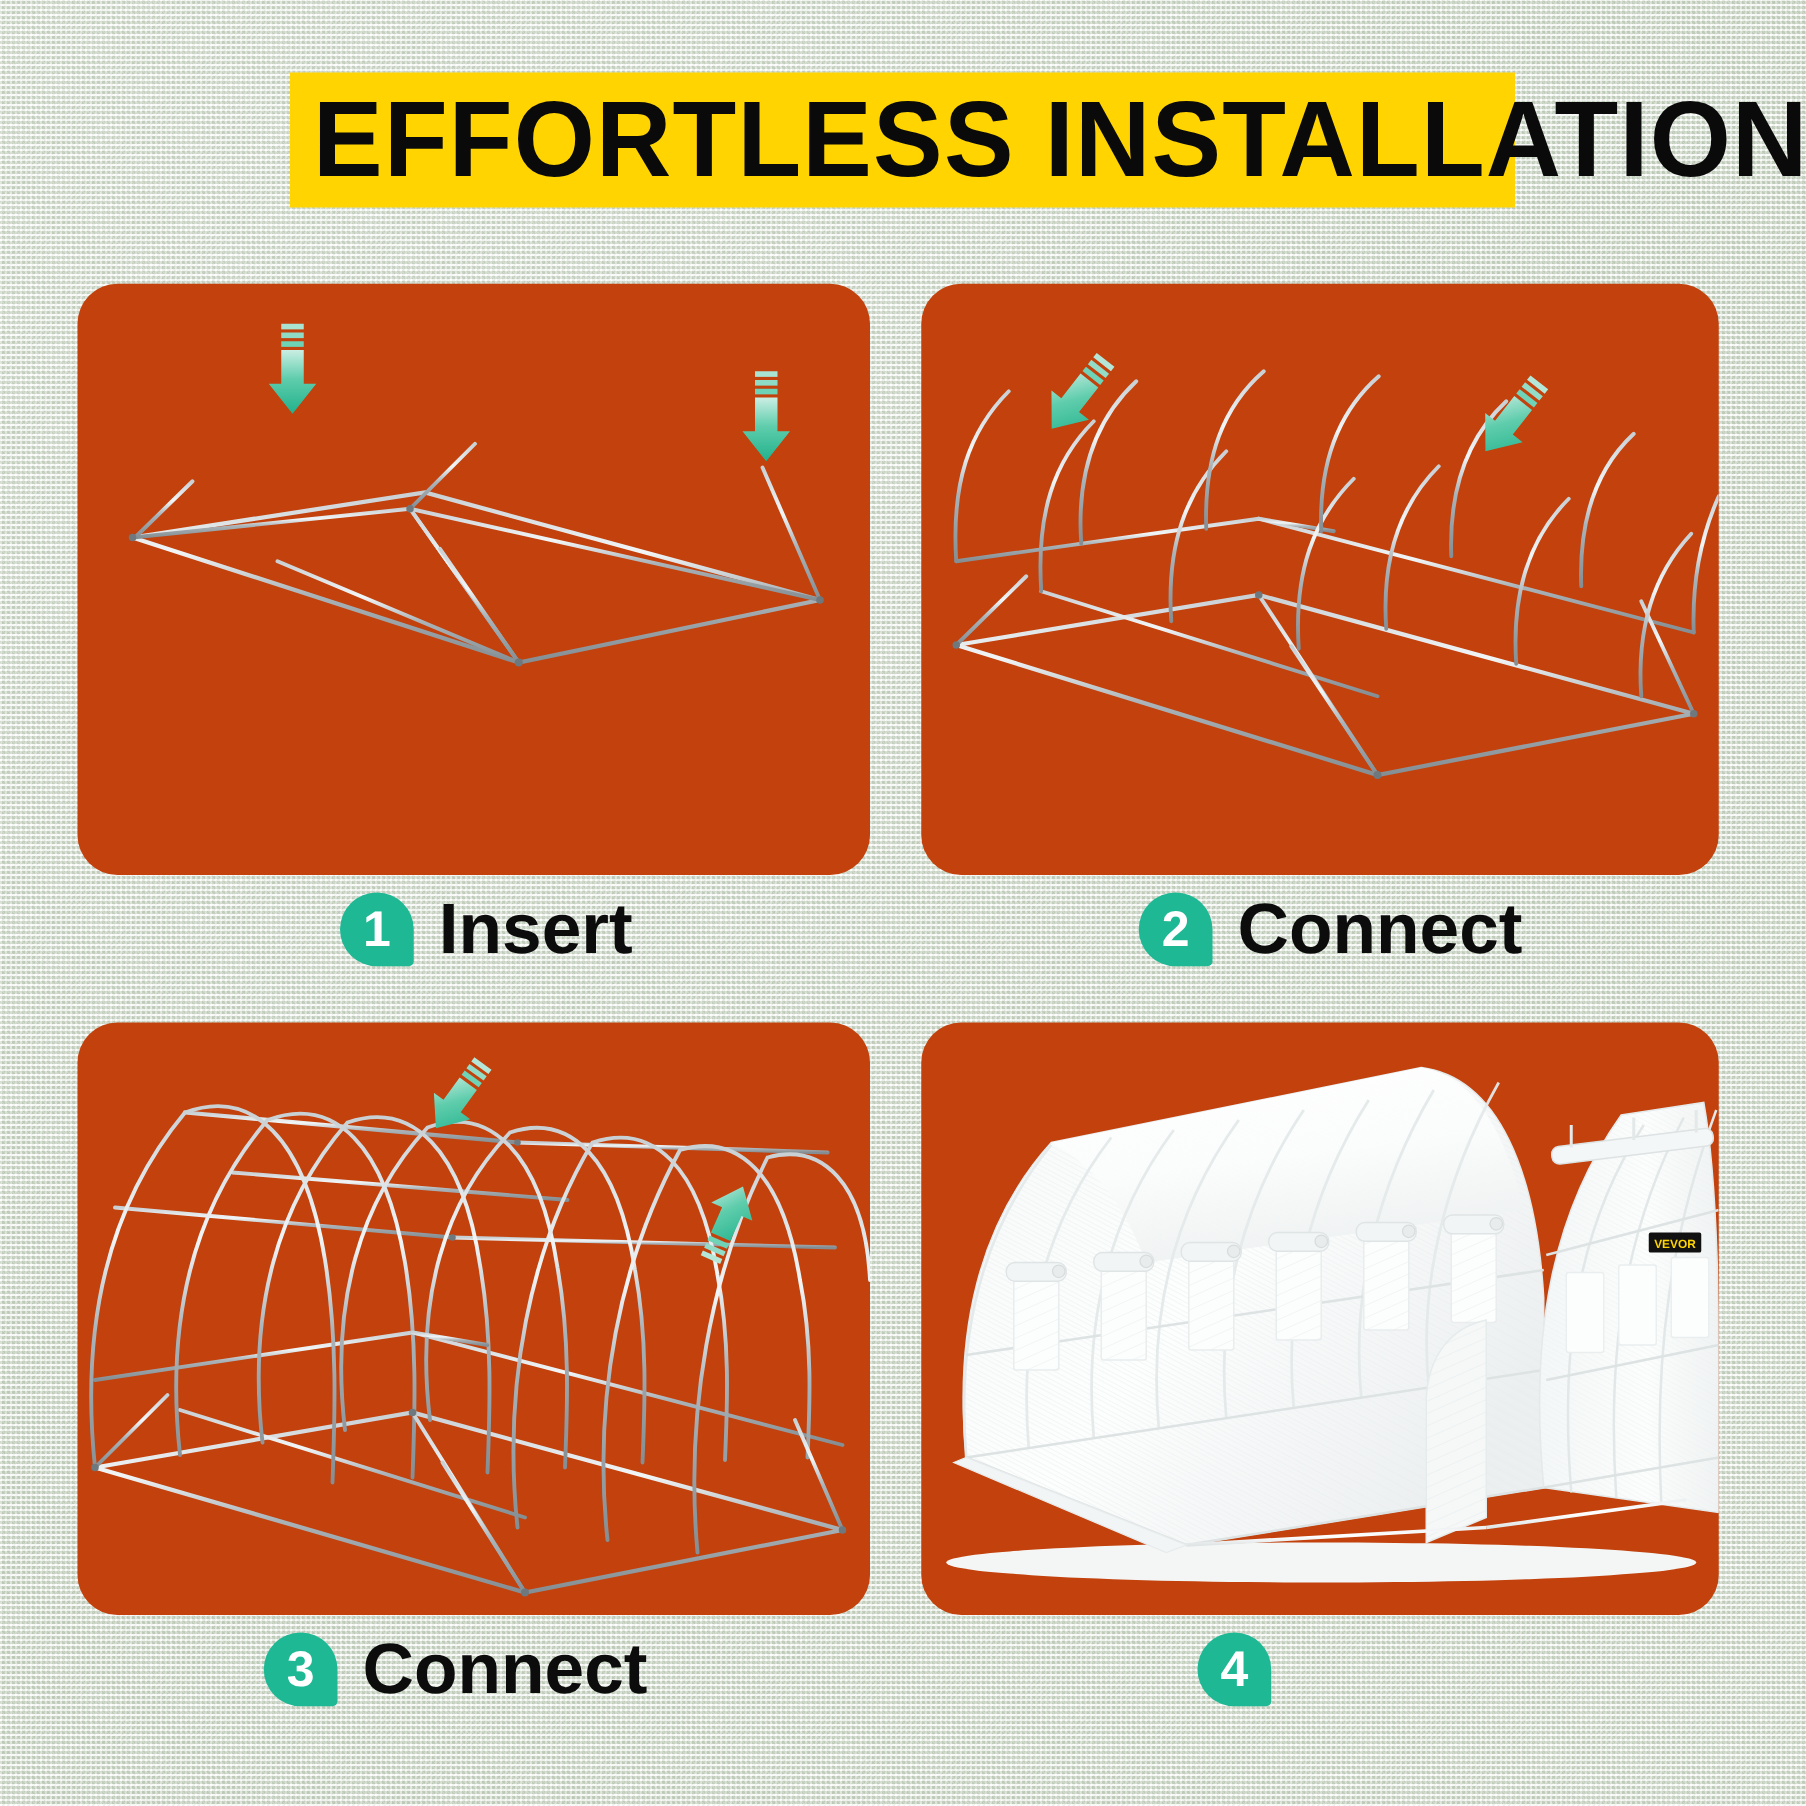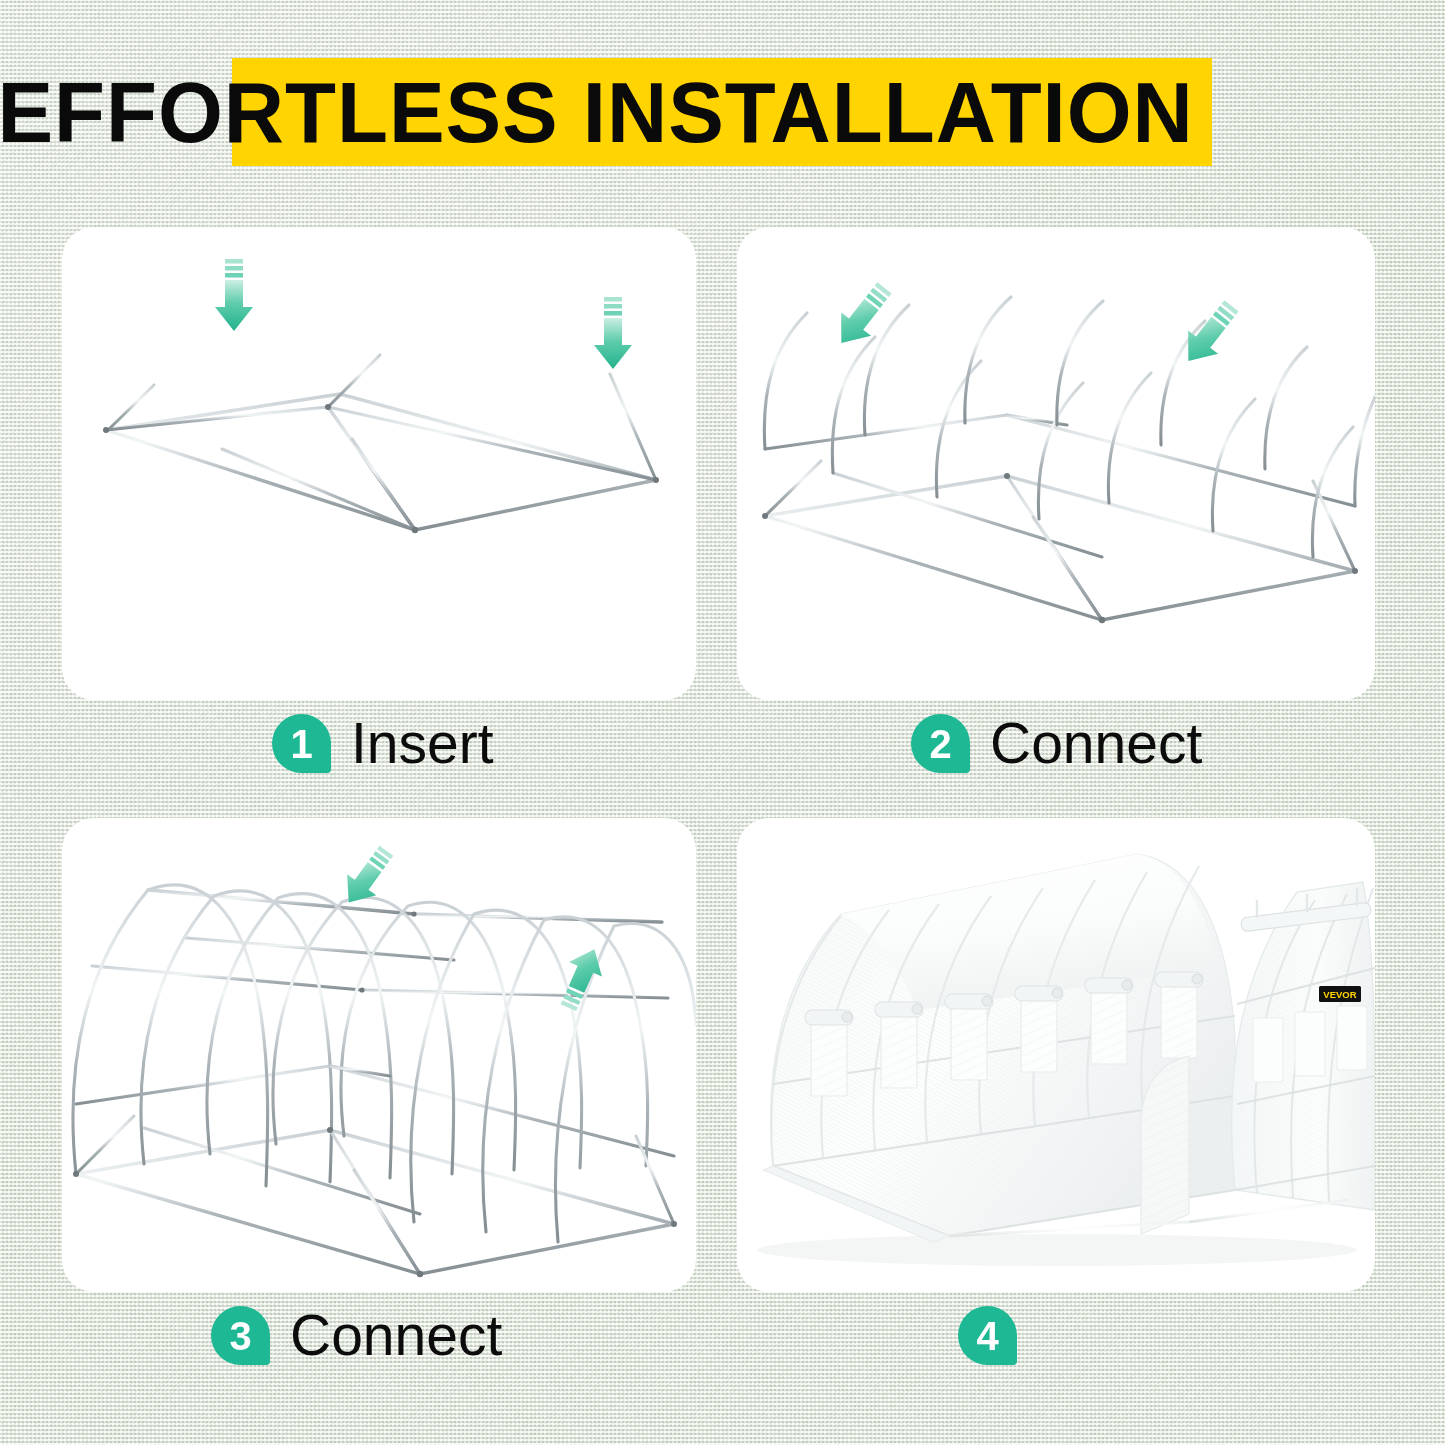--- a/index.html
+++ b/index.html
@@ -35,32 +35,32 @@
     background-image:
       repeating-linear-gradient(45deg, rgba(255,255,255,.22) 0 1px, rgba(0,0,0,0) 1px 3px),
       repeating-linear-gradient(-45deg, rgba(140,158,134,.10) 0 1px, rgba(0,0,0,0) 1px 3px);
     opacity:.9;
   }
 
   
   #banner{
     position:absolute;left:232px;top:58px;width:980px;height:108px;
     background:#ffd400;z-index:5;
-    display:flex;align-items:center;justify-content:flex-end;
+    display:flex;align-items:center;justify-content:flex-start;
   }
   #banner-title{
     font-family:"Liberation Sans Narrow","Liberation Sans","DejaVu Sans Condensed",sans-serif;
     font-weight:bold;font-size:86px;line-height:1;color:#0a0a0a;
     letter-spacing:1px;white-space:nowrap;
     transform:scaleX(.97);transform-origin:center;
   }
 
   
   .card{
-    position:absolute;background:#ffffff;border-radius:32px;z-index:4;overflow:hidden;
+    position:absolute;background:#c2410c;border-radius:32px;z-index:4;overflow:hidden;
   }
   #card-1{left:62px;  top:227px; width:634px;height:473px;}
   #card-2{left:737px; top:227px; width:638px;height:473px;}
   #card-3{left:62px;  top:818px; width:634px;height:474px;}
   #card-4{left:737px; top:818px; width:638px;height:474px;}
 
   .caption{
     position:absolute;z-index:6;display:flex;align-items:center;gap:20px;
   }
   #caption-1{left:272px;top:714px;}
@@ -70,21 +70,21 @@
 
   .step-badge{
     width:59px;height:59px;background:#1fb894;
     border-radius:50% 50% 50% 50%;
     border-bottom-right-radius:4px;
     display:flex;align-items:center;justify-content:center;
     color:#ffffff;font-weight:bold;font-size:40px;line-height:1;
     flex:0 0 auto;
   }
   .step-label{
-    font-weight:normal;font-size:57px;line-height:1;color:#0c0c0c;white-space:nowrap;
+    font-weight:bold;font-size:57px;line-height:1;color:#0c0c0c;white-space:nowrap;
   }
 
   
   .illus{display:block;width:100%;height:100%;}
 </style>
 </head>
 <body>
 
 <div id="bg-texture"></div>
 <div id="bg-grain"></div>

